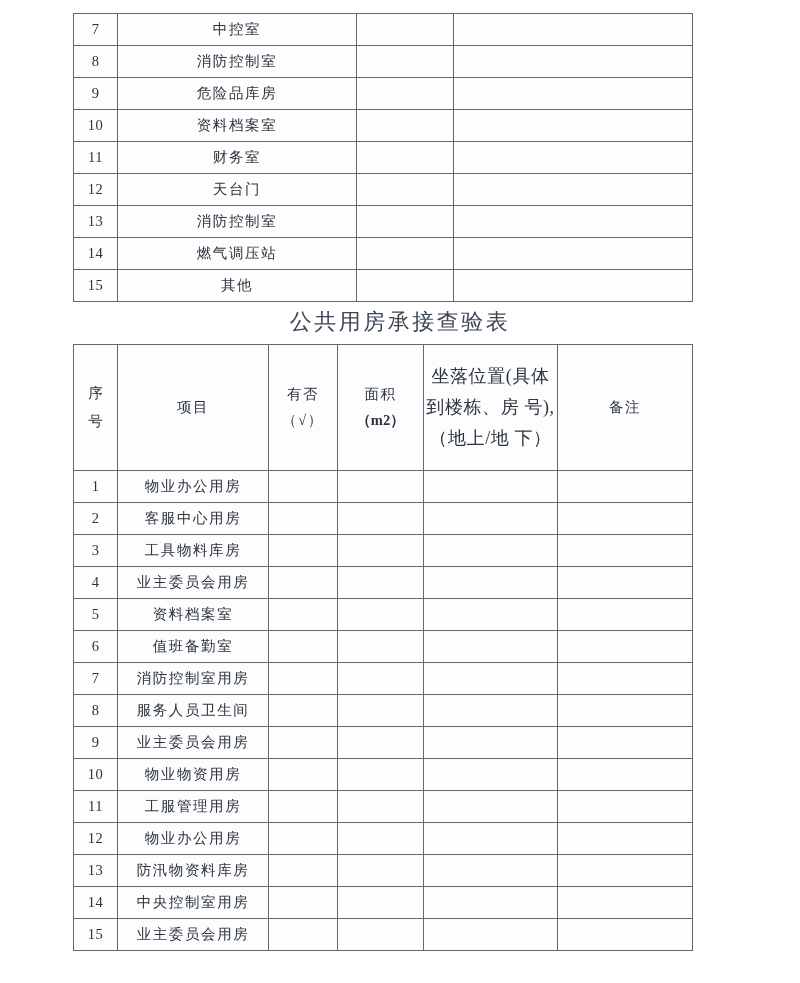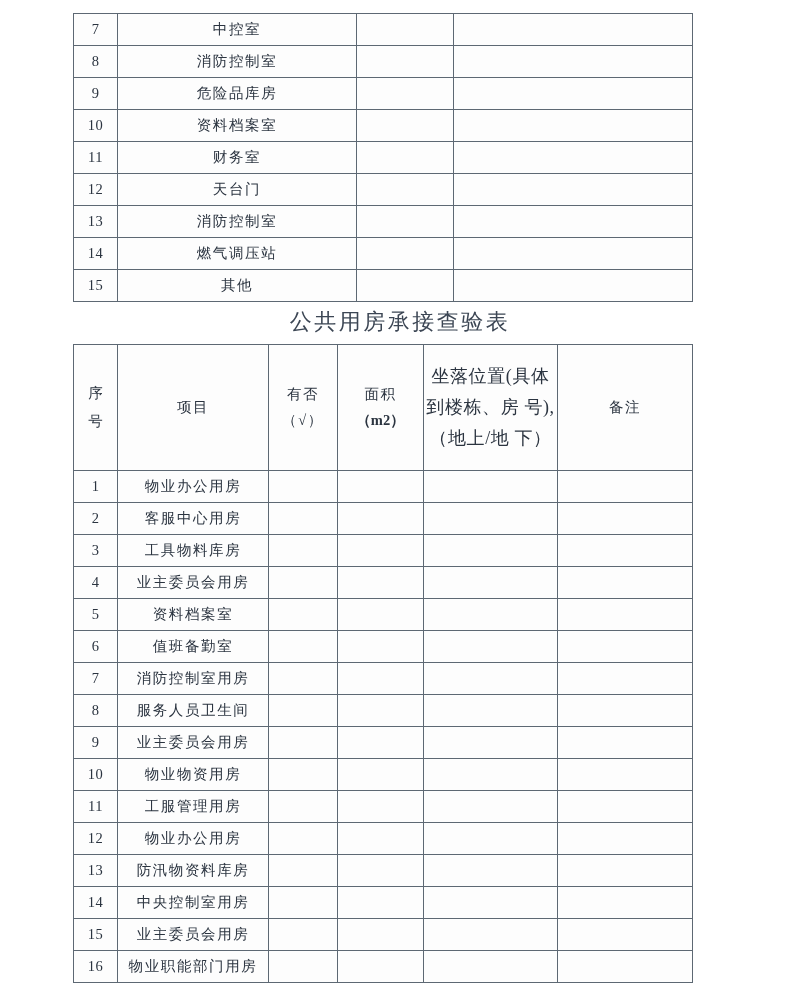--- a/index.html
+++ b/index.html
@@ -348,25 +348,17 @@
             <td class="cell-blank"></td>
           </tr>
           <tr class="body-row">
             <td class="cell-no">15</td>
             <td class="cell-item">业主委员会用房</td>
             <td class="cell-blank"></td>
             <td class="cell-blank"></td>
             <td class="cell-blank"></td>
             <td class="cell-blank"></td>
           </tr>
-          <tr class="body-row">
-            <td class="cell-no">16</td>
-            <td class="cell-item">物业职能部门用房</td>
-            <td class="cell-blank"></td>
-            <td class="cell-blank"></td>
-            <td class="cell-blank"></td>
-            <td class="cell-blank"></td>
-          </tr>
         </tbody>
     </table>
   </div>
 
 </div>
 
 </body></html>

